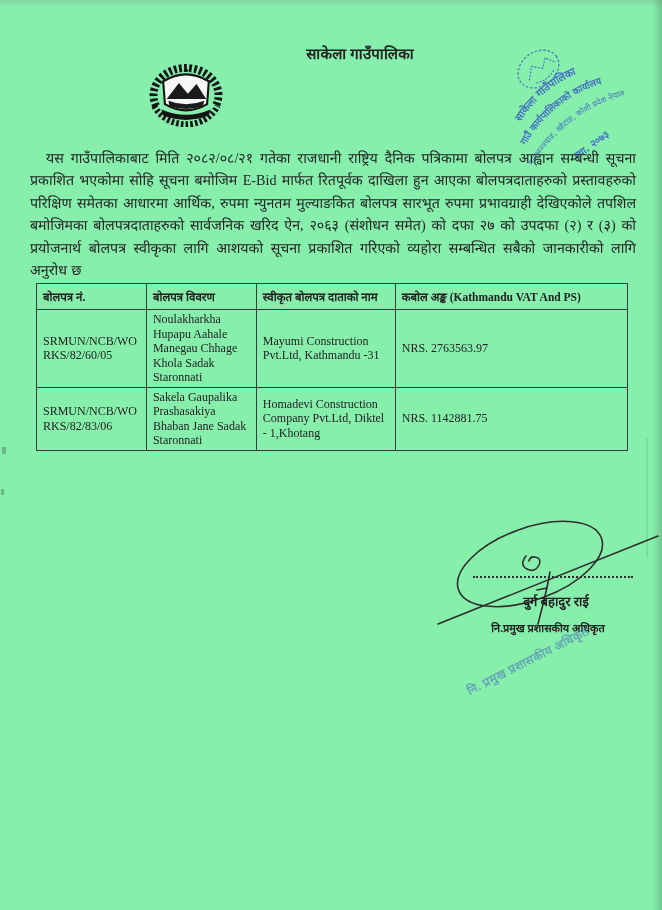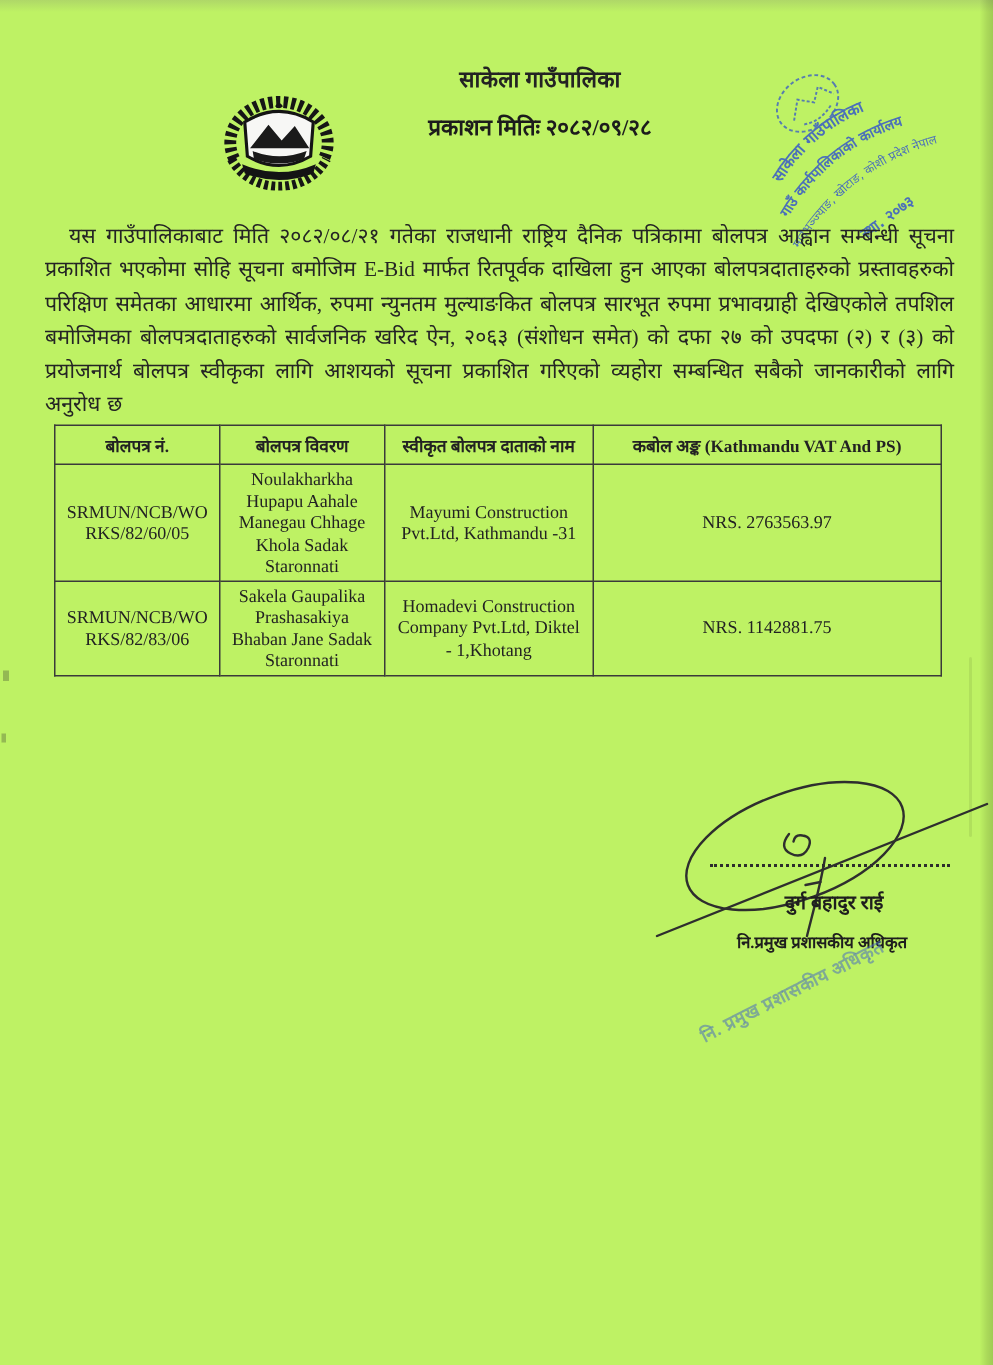--- a/index.html
+++ b/index.html
@@ -6,21 +6,21 @@
   html,body { width:662px; height:910px; }
   body {
     font-family: "Liberation Serif", "DejaVu Serif", serif;
     background:#f2f2f0;
     color:#1f1f1f;
     position:relative;
     overflow:hidden;
   }
   .page {
     position:absolute; inset:0;
-    background:#bef264;
+    background:#86efac;
   }
   
   .scan-top-smudge{
     position:absolute; left:0; top:0; width:662px; height:8px;
     background:linear-gradient(180deg, rgba(120,120,118,0.22), rgba(120,120,118,0));
   }
   .scan-right-edge{
     position:absolute; right:0; top:0; width:9px; height:910px;
     background:linear-gradient(90deg, rgba(0,0,0,0), rgba(0,0,0,0.10) 55%, rgba(0,0,0,0.16));
   }
@@ -56,21 +56,21 @@
   }
   .body-para b{ font-weight:400; }
 
   
   table.bids{
     position:absolute; left:36px; top:283px; width:592px;
     border-collapse:collapse; table-layout:fixed;
     font-size:12px; color:#222;
   }
   table.bids th, table.bids td{
-    border:1.4px solid #3a3a3a; text-align:center; vertical-align:middle;
+    border:1.4px solid #3a3a3a; text-align:left; vertical-align:middle;
     padding:2px 6px;
   }
   table.bids th{ font-size:11.5px; font-weight:700; height:26px; }
   table.bids td{ line-height:14.5px;margin-top:20px; }
   .col1{ width:18.6%; } .col2{ width:18.6%; } .col3{ width:23.5%; } .col4{ width:39.3%; }
   tr.r1 td{ height:62px; } tr.r2 td{ height:56px; }
 
   
   .sig-art{ position:absolute; left:434px; top:512px; width:226px; height:118px; }
   .dotted-line{
@@ -115,21 +115,20 @@
       <path d="M30,52 Q50,60 71,52 L69,58 Q50,65 31,58 Z" fill="#1a1a1a"></path>
 
       <path d="M47,18 q3,-5 6,0 q-3,3 -6,0" fill="#141414"></path>
 
       <path d="M22,62 Q50,74 78,62 L76,69 Q50,79 24,69 Z" fill="#141414"></path>
     </svg>
   </div>
 
   <div class="header-center">
     <div class="org-line">साकेला गाउँपालिका</div>
-    <div class="publish-date">प्रकाशन मितिः २०८२/०९/२८</div>
   </div>
 
   <div class="stamp-wrap">
     <svg viewBox="0 0 168 150" width="168" height="150">
       <defs>
         <path id="arc1" d="M30,64 Q84,38 138,64"></path>
         <path id="arc2" d="M24,84 Q84,56 144,84"></path>
         <path id="arc3" d="M20,104 Q84,76 148,104"></path>
       </defs>
       <g fill="none" stroke="#3c5fc5" stroke-width="1.3" opacity="0.9">

